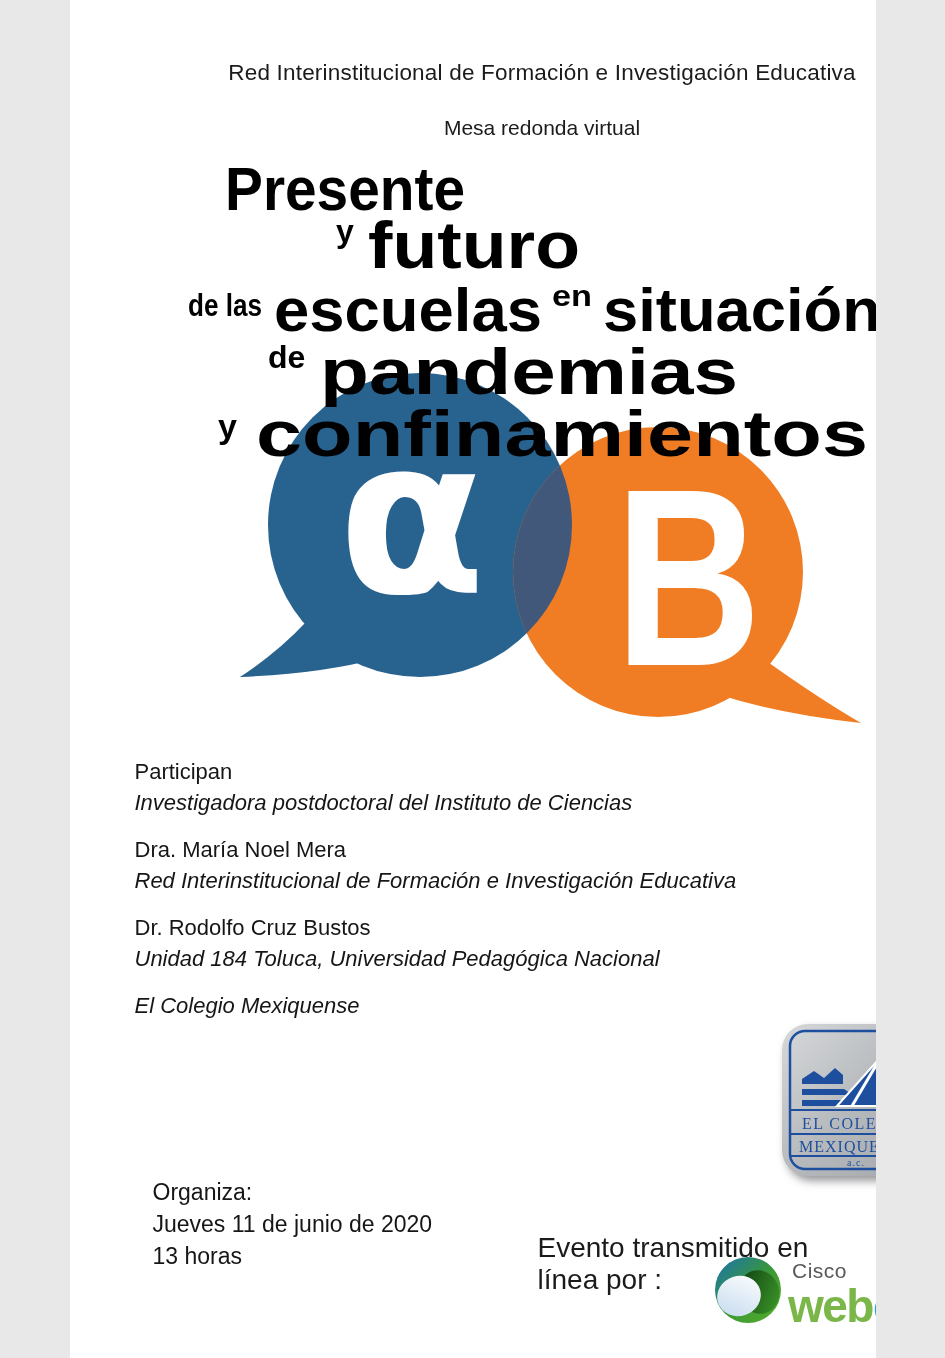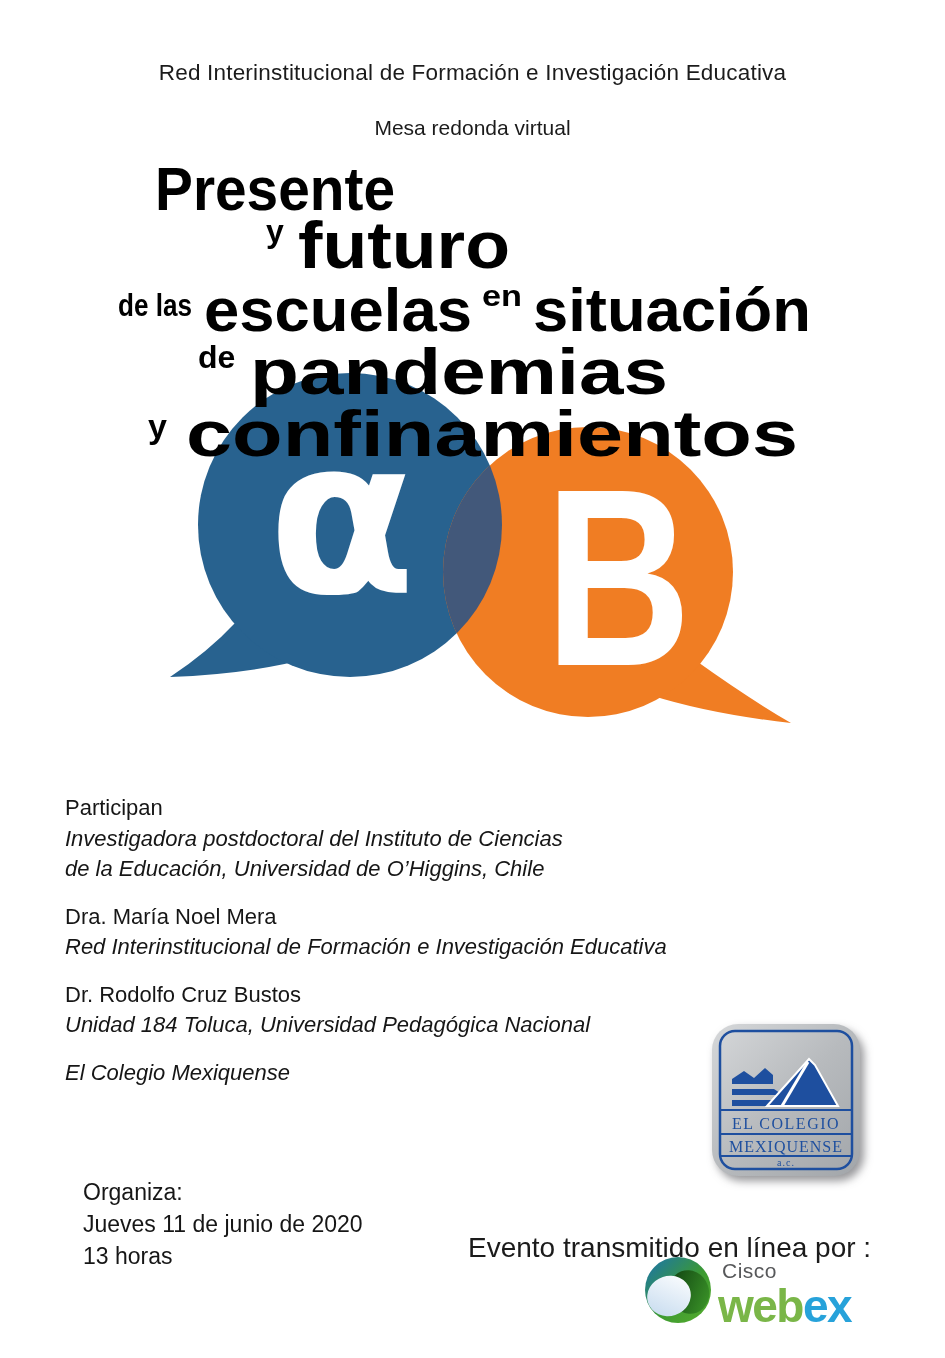--- a/index.html
+++ b/index.html
@@ -1,29 +1,29 @@
 <!DOCTYPE html>
 <html><head>
 <meta charset="utf-8">
 <style>
   html,body{margin:0;padding:0;background:#e8e8e8;}
   .poster{
-    position:relative;width:945px;height:1358px;background:#ffffff;
+    position:relative;width:806px;height:1358px;background:#ffffff;
     overflow:hidden;font-family:"Liberation Sans",sans-serif;color:#161616;
     margin:0 auto;
   }
   .abs{position:absolute;}
   .center{left:0;width:945px;text-align:center;}
   .header-org{top:60px;font-size:22.5px;color:#1b1b1b;letter-spacing:.2px;}
   .header-event{top:116px;font-size:21px;color:#1b1b1b;}
   .hero{left:0;top:0;}
   .title-g text{font-family:"Liberation Sans",sans-serif;font-weight:700;fill:#000000;}
   .alpha{font-family:"DejaVu Sans",sans-serif;font-weight:700;font-size:215px;fill:#ffffff;}
   .bletter{font-family:"Liberation Sans",sans-serif;font-weight:700;font-size:253px;fill:#ffffff;}
-  .participants{left:65px;top:757px;margin-top:36px;}
+  .participants{left:65px;top:757px;}
   .p-line{font-size:22px;line-height:30.5px;white-space:nowrap;}
   .it{font-style:italic;}
   .p-block{margin-bottom:17px;}
   .organizer{left:83px;top:1176px;font-size:23px;line-height:32px;}
   .broadcast-label{left:468px;top:1232px;font-size:28px;color:#1b1b1b;}
   .colegio{left:712px;top:1024px;filter:drop-shadow(4px 5px 4px rgba(50,50,55,.5));}
   .colegio-text{font-family:"Liberation Serif",serif;fill:#1e4f9f;}
   .webex{left:642px;top:1248px;}
   .cisco-text{font-family:"Liberation Sans",sans-serif;font-size:21px;fill:#57585a;letter-spacing:.5px;}
   .webex-text{font-family:"Liberation Sans",sans-serif;font-size:46px;font-weight:700;letter-spacing:-1.5px;}
@@ -70,21 +70,20 @@
       <text x="250" y="394" font-size="64" textLength="418" lengthAdjust="spacingAndGlyphs">pandemias</text>
       <text x="148" y="438" font-size="34">y</text>
       <text x="186" y="456" font-size="64" textLength="612" lengthAdjust="spacingAndGlyphs">confinamientos</text>
     </g>
   </svg>
 
   <div class="abs participants">
     <div class="p-line">Participan</div>
     <div class="p-block">
       <div class="p-line it">Investigadora postdoctoral del Instituto de Ciencias</div>
-      <div class="p-line it">de la Educación, Universidad de O’Higgins, Chile</div>
     </div>
     <div class="p-block">
       <div class="p-line">Dra. María Noel Mera</div>
       <div class="p-line it">Red Interinstitucional de Formación e Investigación Educativa</div>
     </div>
     <div class="p-block">
       <div class="p-line">Dr. Rodolfo Cruz Bustos</div>
       <div class="p-line it">Unidad 184 Toluca, Universidad Pedagógica Nacional</div>
     </div>
     <div class="p-block">

